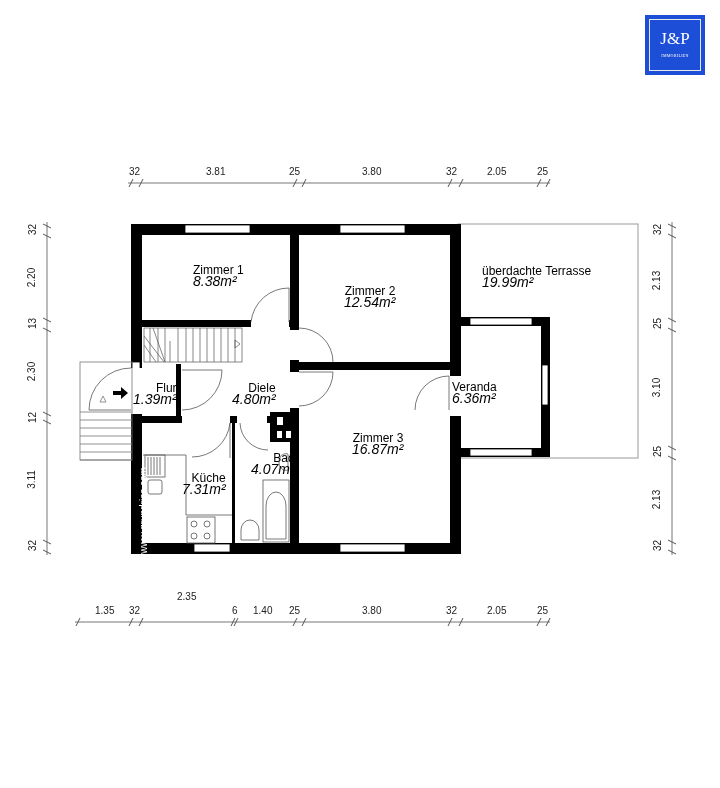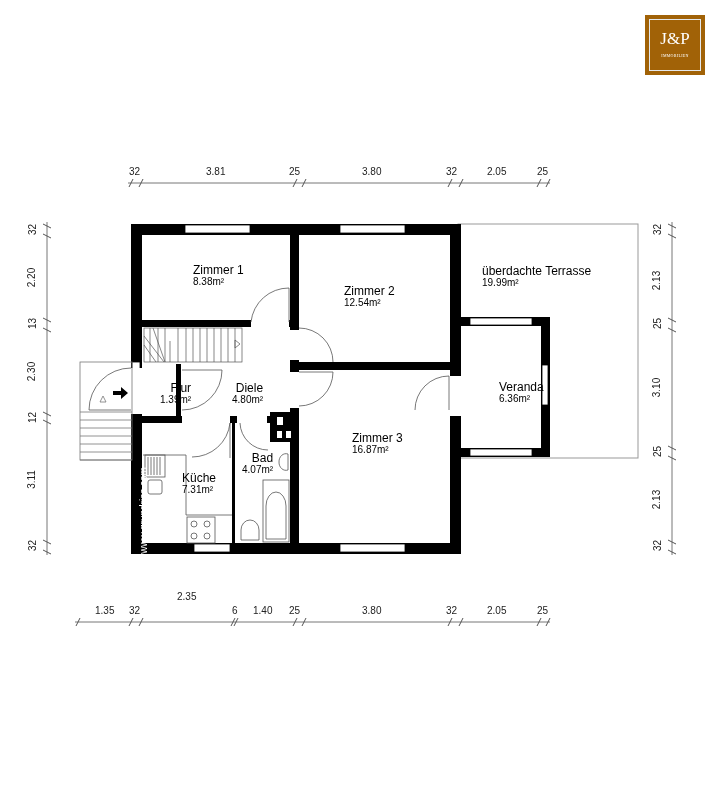--- a/index.html
+++ b/index.html
@@ -1,24 +1,24 @@
 <!DOCTYPE html>
 <html><head>
 <meta charset="utf-8">
 <style>
   html,body{margin:0;padding:0;background:#fff;}
   body{width:720px;height:788px;position:relative;overflow:hidden;font-family:"Liberation Sans",sans-serif;}
   #plan{position:absolute;left:0;top:0;width:720px;height:788px;}
-  .logo{position:absolute;left:645px;top:15px;width:60px;height:60px;background:#a16207;display:flex;flex-direction:column;align-items:center;justify-content:center;}
+  .logo{position:absolute;left:645px;top:15px;width:60px;height:60px;background:#1d4ed8;display:flex;flex-direction:column;align-items:center;justify-content:center;}
   .logo-inner{position:absolute;left:4px;top:4px;right:4px;bottom:4px;border:1px solid #e4e7ea;}
   .logo-text{font-family:"Liberation Serif",serif;color:#fff;font-size:17px;position:relative;margin-top:-4px;}
   .logo-sub{font-family:"Liberation Serif",serif;color:#fff;font-size:4px;letter-spacing:.3px;position:relative;margin-top:4px;}
   .lbl{position:absolute;color:#000;white-space:nowrap;}
   .rname{font-size:12px;text-align:right;}
-  .rarea{font-size:10px;line-height:9px;}
+  .rarea{font-size:14px;line-height:9px;font-style:italic;}
   .dim{position:absolute;font-size:10px;color:#222;white-space:nowrap;}
   .dimv{position:absolute;font-size:10px;color:#222;white-space:nowrap;transform:rotate(-90deg);transform-origin:center;}
   .wm{position:absolute;left:100px;top:505px;font-size:10px;color:#fff;transform:rotate(-90deg);transform-origin:center;white-space:nowrap;}
 </style>
 </head>
 <body>
 
 <svg id="plan" viewBox="0 0 720 788" xmlns="http://www.w3.org/2000/svg">
 
   <g stroke="#777" stroke-width="1" fill="none">
@@ -142,33 +142,33 @@
   <div class="rarea">8.38m²</div>
 </div>
 <div class="lbl" style="left:344px;top:284px;">
   <div class="rname">Zimmer 2</div>
   <div class="rarea">12.54m²</div>
 </div>
 <div class="lbl" style="left:482px;top:264px;">
   <div class="rname">überdachte Terrasse</div>
   <div class="rarea">19.99m²</div>
 </div>
-<div class="lbl" style="left:160px;top:381px;">
+<div class="lbl" style="left:133px;top:381px;">
   <div class="rname">Flur</div>
   <div class="rarea">1.39m²</div>
 </div>
 <div class="lbl" style="left:232px;top:381px;">
   <div class="rname">Diele</div>
   <div class="rarea">4.80m²</div>
 </div>
-<div class="lbl" style="left:499px;top:380px;">
+<div class="lbl" style="left:452px;top:380px;">
   <div class="rname">Veranda</div>
   <div class="rarea">6.36m²</div>
 </div>
-<div class="lbl" style="left:242px;top:451px;">
+<div class="lbl" style="left:251px;top:451px;">
   <div class="rname">Bad</div>
   <div class="rarea">4.07m²</div>
 </div>
 <div class="lbl" style="left:182px;top:471px;">
   <div class="rname">Küche</div>
   <div class="rarea">7.31m²</div>
 </div>
 <div class="lbl" style="left:352px;top:431px;">
   <div class="rname">Zimmer 3</div>
   <div class="rarea">16.87m²</div>

